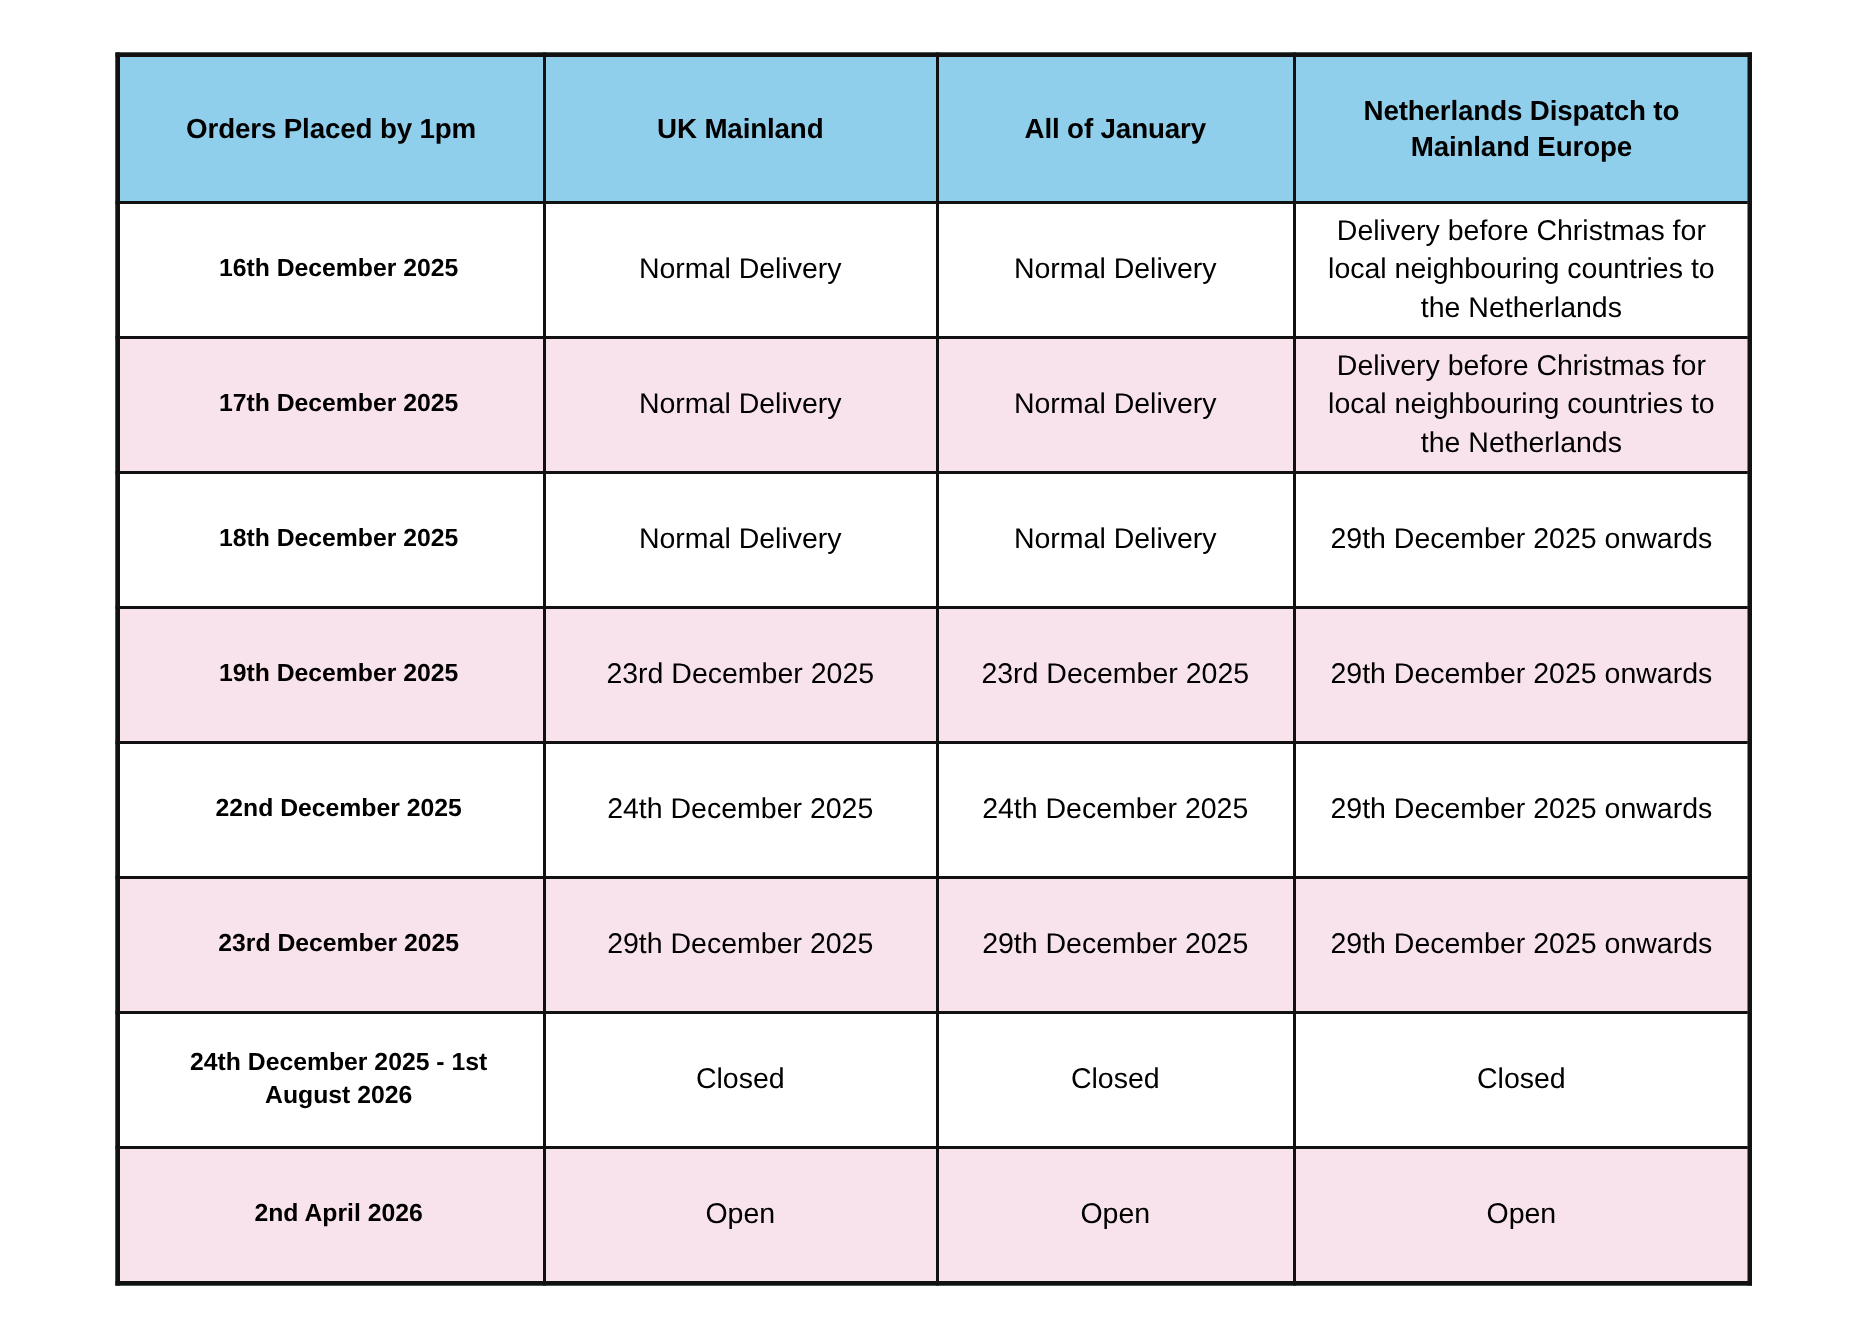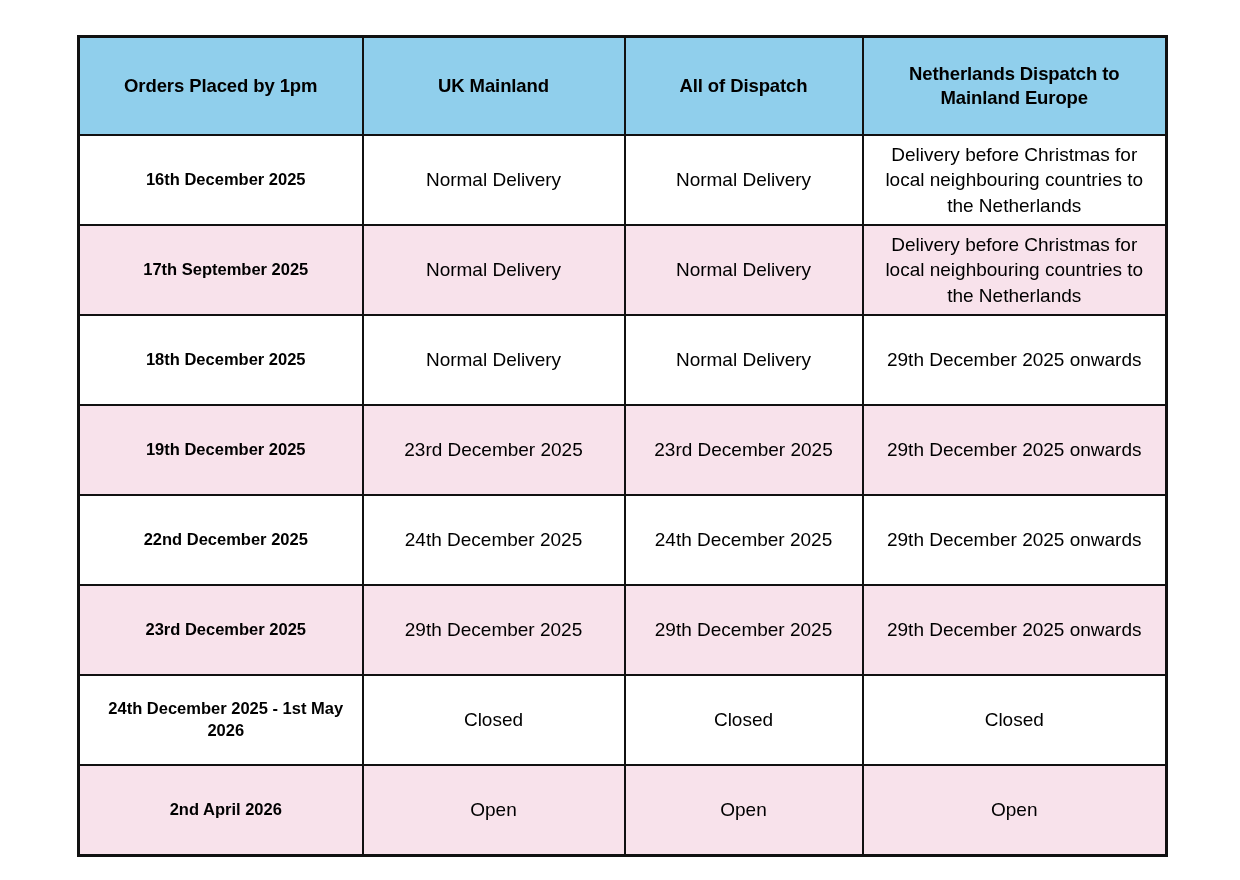--- a/index.html
+++ b/index.html
@@ -82,33 +82,33 @@
     <colgroup>
       <col class="c1">
       <col class="c2">
       <col class="c3">
       <col class="c4">
     </colgroup>
     <thead>
       <tr>
         <th>Orders Placed by 1pm</th>
         <th>UK Mainland</th>
-        <th>All of Dispatch</th>
+        <th>All of January</th>
         <th>Netherlands Dispatch to Mainland Europe</th>
       </tr>
     </thead>
     <tbody>
       <tr class="row">
         <td class="datecol">16th December 2025</td>
         <td>Normal Delivery</td>
         <td>Normal Delivery</td>
         <td>Delivery before Christmas for local neighbouring countries to the Netherlands</td>
       </tr>
       <tr class="row alt">
-        <td class="datecol">17th September 2025</td>
+        <td class="datecol">17th December 2025</td>
         <td>Normal Delivery</td>
         <td>Normal Delivery</td>
         <td>Delivery before Christmas for local neighbouring countries to the Netherlands</td>
       </tr>
       <tr class="row">
         <td class="datecol">18th December 2025</td>
         <td>Normal Delivery</td>
         <td>Normal Delivery</td>
         <td>29th December 2025 onwards</td>
       </tr>
@@ -124,21 +124,21 @@
         <td>24th December 2025</td>
         <td>29th December 2025 onwards</td>
       </tr>
       <tr class="row alt">
         <td class="datecol">23rd December 2025</td>
         <td>29th December 2025</td>
         <td>29th December 2025</td>
         <td>29th December 2025 onwards</td>
       </tr>
       <tr class="row">
-        <td class="datecol">24th December 2025 - 1st May 2026</td>
+        <td class="datecol">24th December 2025 - 1st August 2026</td>
         <td>Closed</td>
         <td>Closed</td>
         <td>Closed</td>
       </tr>
       <tr class="row alt">
         <td class="datecol">2nd April 2026</td>
         <td>Open</td>
         <td>Open</td>
         <td>Open</td>
       </tr>

